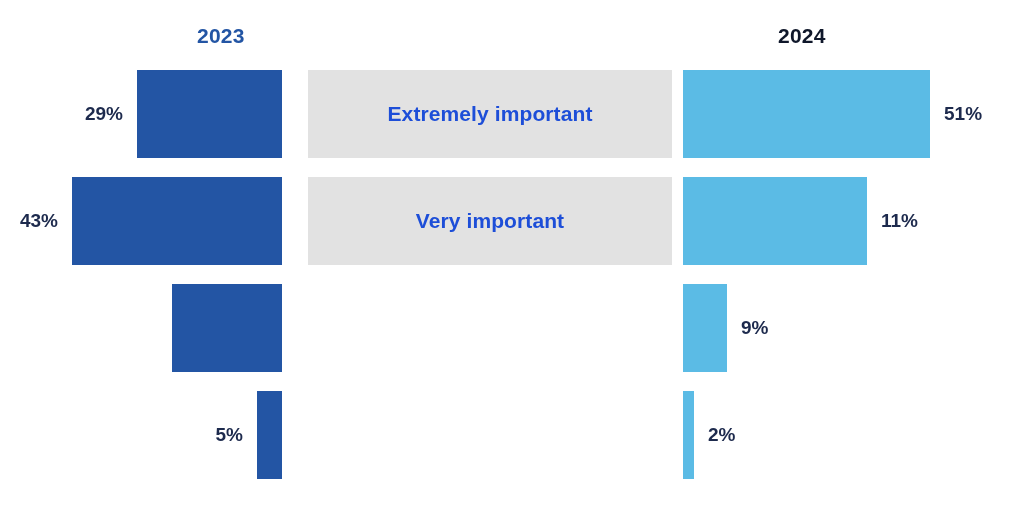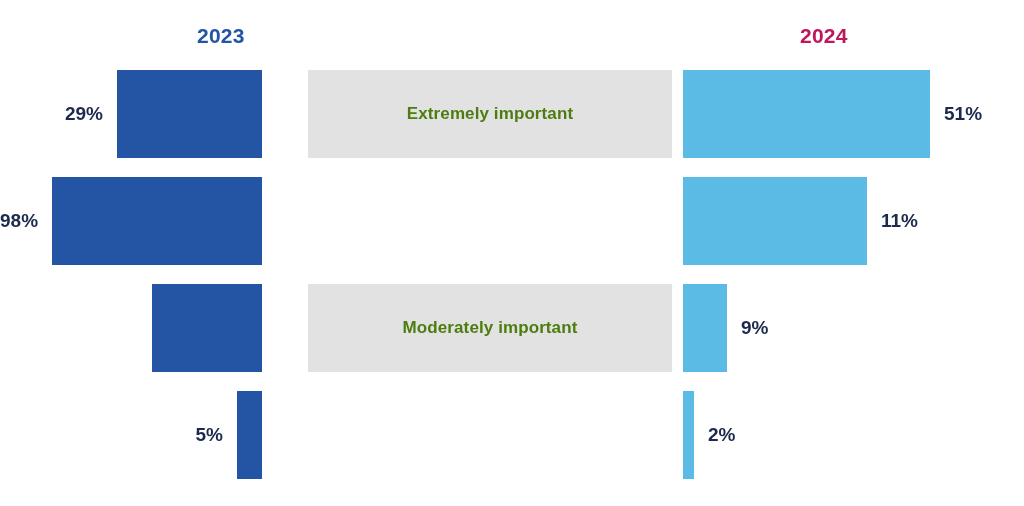--- a/index.html
+++ b/index.html
@@ -37,22 +37,22 @@
     font-size: 21px;
     font-weight: bold;
     letter-spacing: 0.2px;
     line-height: 26px;
   }
   .legend-left {
     left: 197px;
     color: #2355A4;
   }
   .legend-right {
-    left: 800px;
-    color: #be185d;
+    left: 778px;
+    color: #0f172a;
   }
 
   
   .rows {
     position: absolute;
     top: 66px;
     left: 0;
     width: 1024px;
   }
   .row {
@@ -68,21 +68,21 @@
     height: 88px;
     display: flex;
     align-items: stretch;
   }
 
   
   .side-left {
     position: absolute;
     left: 0;
     top: 0;
-    width: 262px;
+    width: 282px;
     height: 88px;
     display: flex;
     flex-direction: row;
     justify-content: flex-end;
     align-items: flex-end;
   }
   .side-right {
     position: absolute;
     left: 683px;
     top: 0;
@@ -125,23 +125,23 @@
     left: 308px;
     top: 0;
     width: 364px;
     height: 88px;
     background: #E2E2E2;
     display: flex;
     align-items: center;
     justify-content: center;
   }
   .cat-label {
-    font-size: 17px;
+    font-size: 21px;
     font-weight: bold;
-    color: #4d7c0f;
+    color: #1d4ed8;
     letter-spacing: 0.1px;
     white-space: nowrap;
   }
 </style>
 </head>
 <body>
 
 <div class="chart">
 
   <div class="legend">
@@ -163,38 +163,38 @@
         <div class="side-right">
           <span class="bar bar-right" style="width:247px;"></span>
           <span class="val val-right">51%</span>
         </div>
       </div>
     </div>
 
     <div class="row">
       <div class="row-inner">
         <div class="side-left">
-          <span class="val val-left">98%</span>
+          <span class="val val-left">43%</span>
           <span class="bar bar-left" style="width:210px;"></span>
+        </div>
+        <div class="center-panel">
+          <span class="cat-label">Very important</span>
         </div>
         <div class="side-right">
           <span class="bar bar-right" style="width:184px;"></span>
           <span class="val val-right">11%</span>
         </div>
       </div>
     </div>
 
     <div class="row">
       <div class="row-inner">
         <div class="side-left">
           <span class="bar bar-left" style="width:110px;"></span>
         </div>
-        <div class="center-panel">
-          <span class="cat-label">Moderately important</span>
-        </div>
         <div class="side-right">
           <span class="bar bar-right" style="width:44px;"></span>
           <span class="val val-right">9%</span>
         </div>
       </div>
     </div>
 
     <div class="row">
       <div class="row-inner">
         <div class="side-left">

